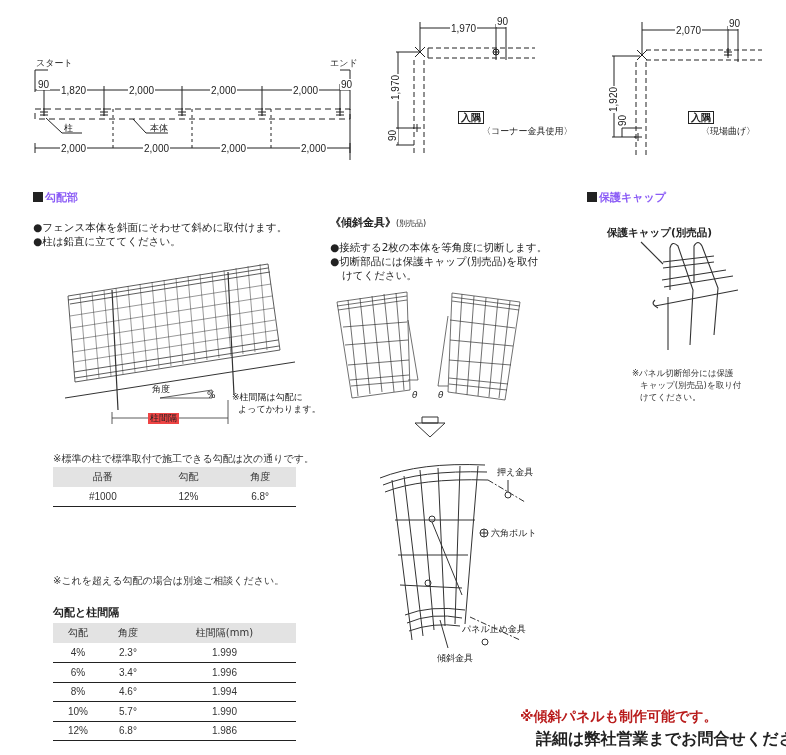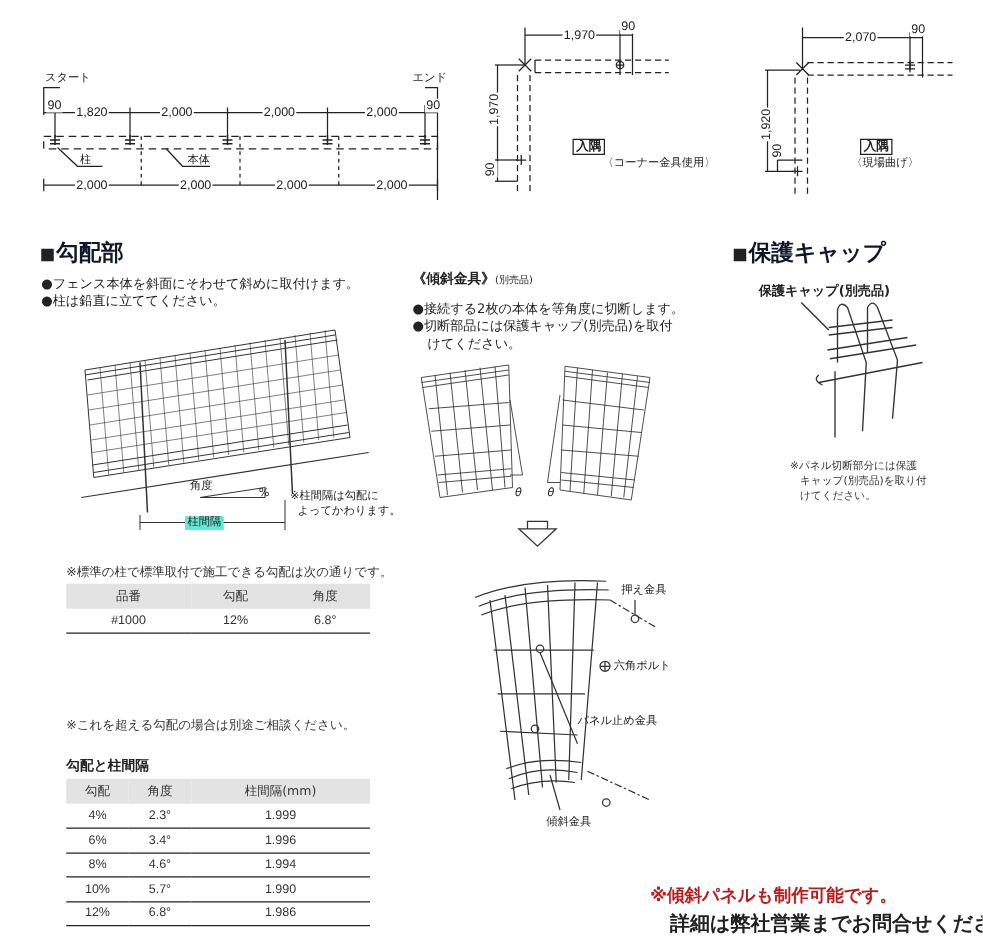--- a/index.html
+++ b/index.html
@@ -1,21 +1,21 @@
 <!DOCTYPE html>
 <html><head>
 <meta charset="utf-8">
 <style>
   * { box-sizing: border-box; margin: 0; padding: 0; }
   html, body { width: 786px; height: 755px; background: #ffffff; overflow: hidden; }
   body { position: relative; font-family: "DejaVu Sans", sans-serif; color: #222; }
   .abs { position: absolute; }
   .dim { font-family: "Liberation Sans", sans-serif; font-size: 10px; color: #222; position: absolute; background: #fff; padding: 0 1px; line-height: 11px; }
   .lbl { font-size: 9px; position: absolute; color: #222; line-height: 11px; white-space: nowrap; }
-  .sec-title { font-size: 18px; font-weight: bold; color: #0f172a; position: absolute; white-space: nowrap; }
+  .sec-title { font-size: 11px; font-weight: bold; color: #8b5cf6; position: absolute; white-space: nowrap; }
   .sec-title::before { content: ""; display: inline-block; width: 10px; height: 10px; background: #222; margin-right: 2px; vertical-align: -1px; }
   .bullet { font-size: 10.5px; line-height: 14px; position: absolute; white-space: nowrap; color: #222; }
   .note { font-size: 9.5px; line-height: 13px; position: absolute; color: #333; }
   table.spec { position: absolute; border-collapse: collapse; width: 243px; font-family: "Liberation Sans", sans-serif; font-size: 10px; color: #333; }
   table.spec th { background: #e3e3e3; font-weight: normal; height: 20px; font-family: "DejaVu Sans", sans-serif; font-size: 10px; }
   table.spec td { height: 19.5px; text-align: center; border-bottom: 1px solid #222; }
   .boxlbl { border: 1px solid #222; padding: 0 2px; font-weight: bold; font-size: 10px; }
   .red { color: #b91c1c; font-weight: bold; font-size: 14px; position: absolute; white-space: nowrap; }
   .contact { font-weight: bold; font-size: 16px; position: absolute; white-space: nowrap; color: #222; }
   svg { position: absolute; overflow: visible; }
@@ -118,21 +118,21 @@
       <path d="M637,50 L647,60 M647,50 L637,60"></path>
       <path d="M724,52 h8 M728,48 v8 M724,55 h8"></path>
       <path d="M634,137 h8 M638,133 v8"></path>
     </g>
   </svg>
   <div class="dim" style="left:675px;top:25px;">2,070</div>
   <div class="dim" style="left:728px;top:18px;">90</div>
   <div class="dim" style="left:600px;top:94px;transform:rotate(-90deg);">1,920</div>
   <div class="dim" style="left:616px;top:115px;transform:rotate(-90deg);">90</div>
   <div class="lbl" style="left:688px;top:112px;"><span class="boxlbl">入隅</span></div>
-  <div class="lbl" style="left:681px;top:126px;">〈現場曲げ〉</div>
+  <div class="lbl" style="left:701px;top:126px;">〈現場曲げ〉</div>
 </div>
 
 <div class="sec-title" style="left:33px;top:190px;">勾配部</div>
 <div class="bullet" style="left:33px;top:220px;">●フェンス本体を斜面にそわせて斜めに取付けます。</div>
 <div class="bullet" style="left:33px;top:234px;">●柱は鉛直に立ててください。</div>
 
 <svg width="786" height="440" style="left:0;top:0;">
   <g stroke="#333" fill="none" stroke-width="0.8">
     <path d="M68,296 L268,264 L280,350 L75,382 Z"></path>
     <path d="M68,300 L268,268 M70,304 L270,272"></path>
@@ -143,21 +143,21 @@
     </g>
     <path d="M112,290 L118,410 M228,272 L234,395" stroke-width="1.2"></path>
     <path d="M65,398 L295,362" stroke-width="1"></path>
     <line x1="112" y1="418" x2="228" y2="418"></line>
     <path d="M112,412 v12 M228,400 v24"></path>
     <path d="M160,398 L212,390 V398 Z"></path>
   </g>
 </svg>
 <div class="lbl" style="left:152px;top:384px;">角度</div>
 <div class="lbl" style="left:207px;top:390px;">%</div>
-<div class="lbl" style="left:148px;top:413px;background:#5eead4;padding:0 2px;">柱間隔</div>
+<div class="lbl" style="left:148px;top:413px;background:#ef4444;padding:0 2px;">柱間隔</div>
 <div class="lbl" style="left:232px;top:392px;">※柱間隔は勾配に</div>
 <div class="lbl" style="left:238px;top:404px;">よってかわります。</div>
 
 <div class="abs" style="left:330px;top:215px;font-size:11px;font-weight:bold;white-space:nowrap;">
   <span>《傾斜金具》</span><span style="font-size:8px;font-weight:normal;">(別売品)</span>
 </div>
 <div class="bullet" style="left:330px;top:240px;">●接続する2枚の本体を等角度に切断します。</div>
 <div class="bullet" style="left:330px;top:254px;">●切断部品には保護キャップ(別売品)を取付</div>
 <div class="bullet" style="left:342px;top:268px;">けてください。</div>
 
@@ -192,21 +192,21 @@
     <circle cx="485" cy="642" r="3"></circle>
     <circle cx="484" cy="533" r="4"></circle>
     <path d="M480,533 h8 M484,529 v8"></path>
     <path d="M508,480 V492 M432,522 L462,595 M440,620 L448,648"></path>
   </g>
 </svg>
 <div class="lbl" style="left:412px;top:390px;font-style:italic;">θ</div>
 <div class="lbl" style="left:438px;top:390px;font-style:italic;">θ</div>
 <div class="lbl" style="left:497px;top:467px;">押え金具</div>
 <div class="lbl" style="left:491px;top:528px;">六角ボルト</div>
-<div class="lbl" style="left:462px;top:572px;">パネル止め金具</div>
+<div class="lbl" style="left:462px;top:624px;">パネル止め金具</div>
 <div class="lbl" style="left:437px;top:653px;">傾斜金具</div>
 
 <div class="sec-title" style="left:587px;top:190px;">保護キャップ</div>
 <div class="abs" style="left:607px;top:226px;font-size:10.5px;font-weight:bold;white-space:nowrap;">保護キャップ(別売品)</div>
 <svg width="786" height="420" style="left:0;top:0;">
   <g stroke="#333" fill="none" stroke-width="1.1">
     <path d="M641,242 L663,264"></path>
     <path d="M663,262 L714,256 M663,268 L714,262 M662,280 L726,270 M664,287 L733,276 M655,306 L738,290"></path>
     <path d="M670,290 V248 Q672,240 678,246 L693,290 L690,345"></path>
     <path d="M694,282 V246 Q698,239 702,246 L718,288 L714,335"></path>

